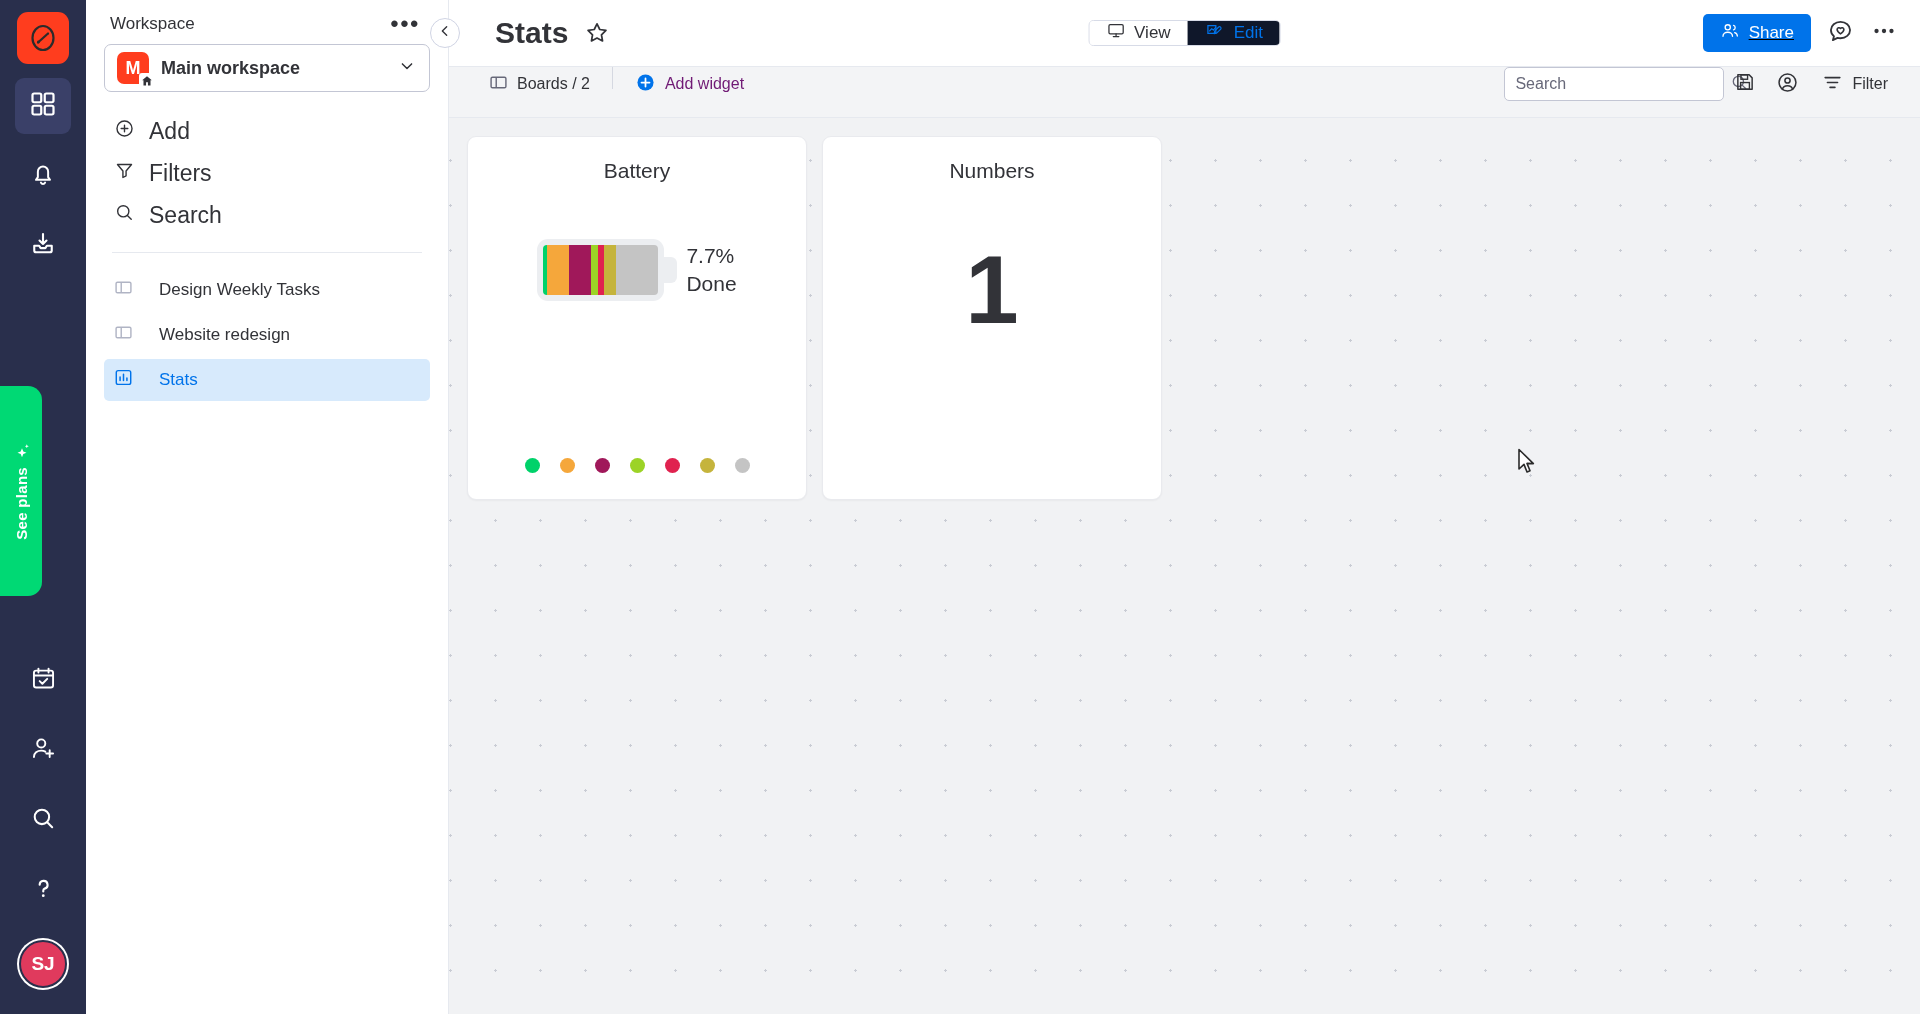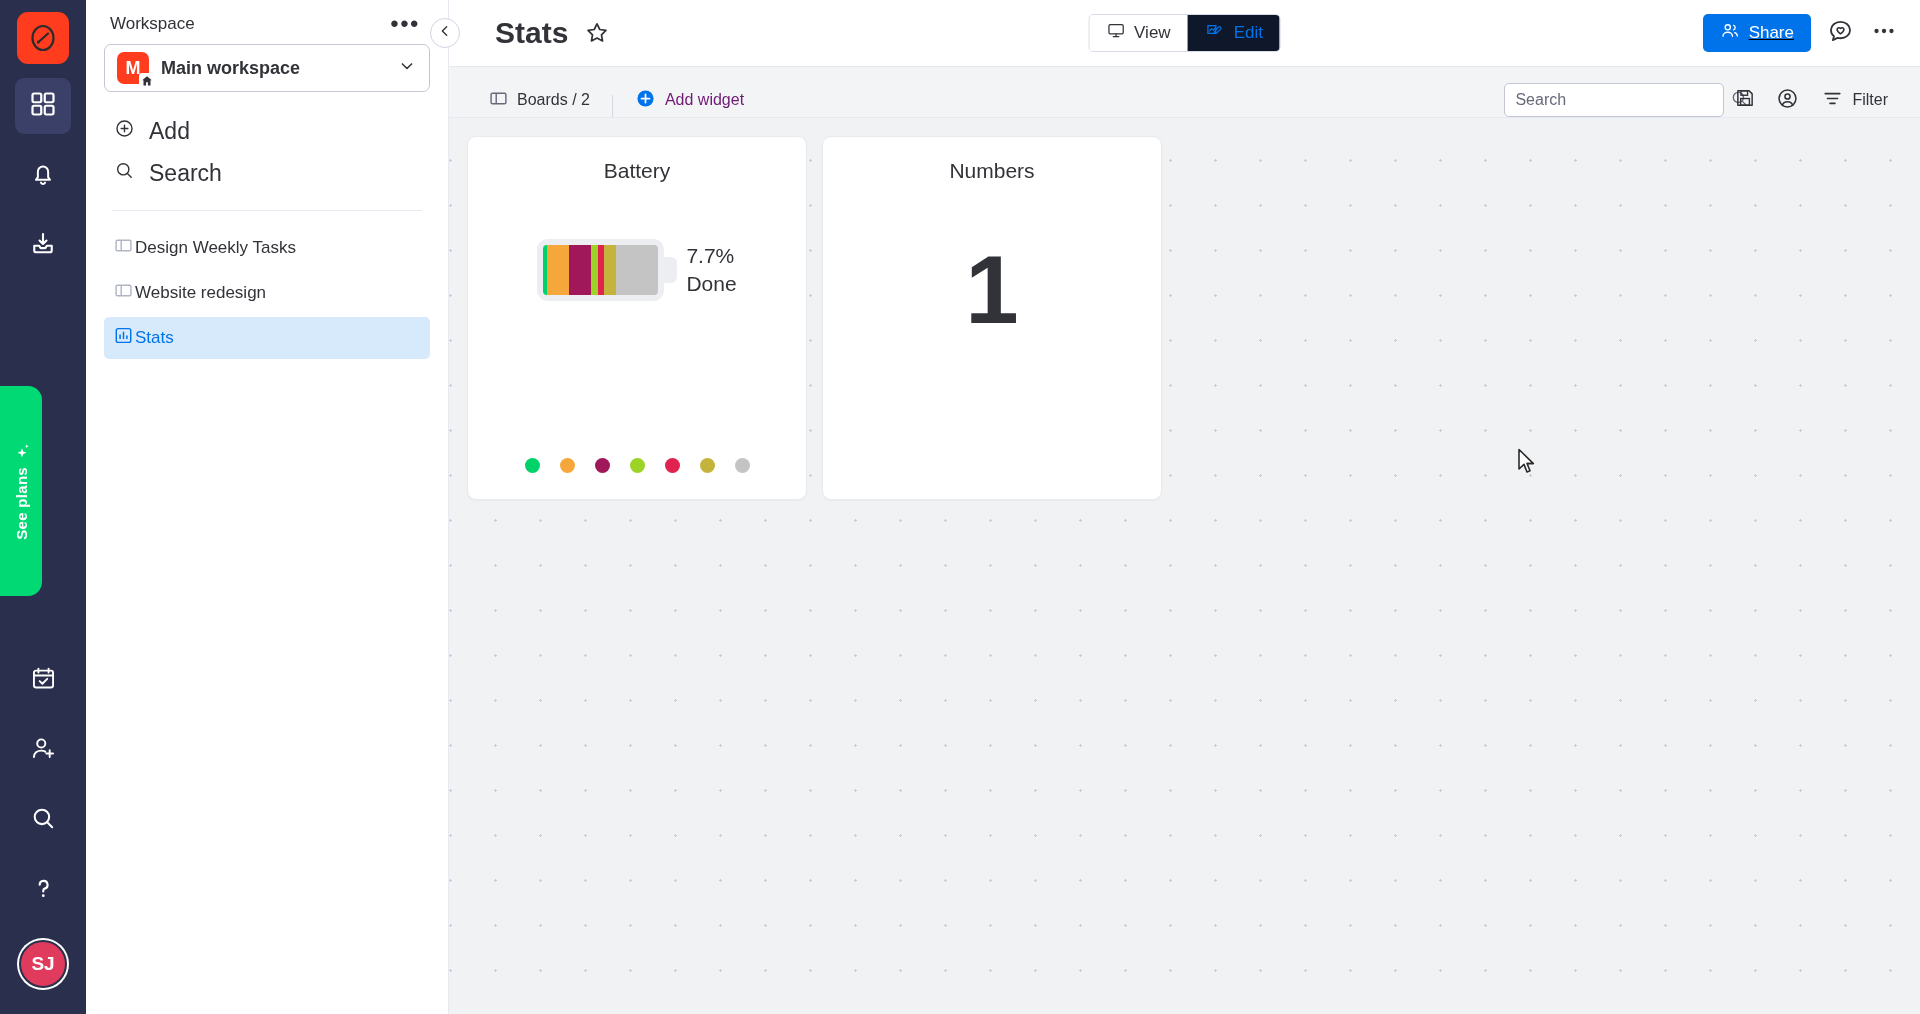--- a/index.html
+++ b/index.html
@@ -80,21 +80,21 @@
     display: flex; align-items: center; justify-content: center;
   }
   .ws-name { flex: 1 1 auto; font-size: 18px; font-weight: bold; color: #323338; }
   .nav-item {
     display: flex; align-items: center; gap: 14px;
     height: 42px; padding: 0 10px; border-radius: 5px;
     font-size: 23px; color: #323338;
   }
   .nav-sep { height: 1px; background: #e6e9ef; margin: 16px 8px; }
   .board-item {
-    display: flex; align-items: center; gap: 2px;
+    display: flex; align-items: center; gap: 26px;
     height: 42px; padding: 0 10px; border-radius: 5px;
     font-size: 17px; color: #323338; margin-bottom: 3px;
   }
   .board-item.selected { background: #d7eafc; color: #0073ea; font-weight: normal; }
 
   
   .main { flex: 1 1 auto; display: flex; flex-direction: column; min-width: 0; position: relative; }
   .collapse-btn {
     position: absolute; left: -19px; top: 18px; z-index: 20;
     width: 30px; height: 30px; border-radius: 50%;
@@ -105,39 +105,39 @@
   .topbar {
     height: 66px; flex: 0 0 66px; background: #fff;
     display: flex; align-items: center; padding: 0 22px 0 46px;
     position: relative;
   }
   .page-title { font-size: 30px; font-weight: bold; color: #323338; }
   .star-btn { margin-left: 16px; color: #323338; display: flex; align-items: center; }
   .viewedit {
     position: absolute; left: 50%; transform: translateX(-50%);
     display: flex; border: 1px solid #d7dbe7; border-radius: 5px; overflow: hidden;
-    height: 38px;
+    height: 26px;
   }
   .ve-seg {
     display: flex; align-items: center; gap: 9px;
     padding: 0 17px; font-size: 17px; color: #323338; background: #fff;
   }
   .ve-seg.active { background: #0f172a; color: #0073ea; }
   .top-right { margin-left: auto; display: flex; align-items: center; gap: 16px; text-decoration: underline; }
   .share-btn {
     display: flex; align-items: center; gap: 9px;
     background: #0073ea; color: #fff; border-radius: 5px;
     height: 38px; padding: 0 17px; font-size: 17px;
   }
   .icon-btn { color: #323338; display: flex; align-items: center; justify-content: center; }
 
   .toolbar {
     height: 52px; flex: 0 0 52px; background: #f3f4f6;
     border-top: 1px solid #e6e9ef; border-bottom: 1px solid #e6e9ef;
-    display: flex; align-items: flex-end; padding: 0 22px 0 26px; gap: 0;
+    display: flex; align-items: flex-start; padding: 0 22px 0 26px; gap: 0;
   }
   .tb-item {
     display: flex; align-items: center; gap: 9px;
     font-size: 16px; color: #323338; padding: 0 14px; height: 34px; border-radius: 4px;
   }
   .tb-item.accent { color: #701a75; }
   .tb-sep { width: 1px; height: 22px; background: #d5d8e1; margin: 0 8px; }
   .tb-right { margin-left: auto; display: flex; align-items: center; gap: 0; }
   .search-box {
     display: flex; align-items: center; gap: 8px;
@@ -313,20 +313,28 @@
     <div class="nav-item">
       <span>
         <svg width="21" height="21" viewBox="0 0 24 24" fill="none">
           <circle cx="12" cy="12" r="8.6" stroke="#323338" stroke-width="1.6"></circle>
           <path d="M12 8.2v7.6M8.2 12h7.6" stroke="#323338" stroke-width="1.6" stroke-linecap="round"></path>
         </svg>
       </span>
       <span>Add</span>
     </div>
 
+    <div class="nav-item">
+      <span>
+        <svg width="21" height="21" viewBox="0 0 24 24" fill="none">
+          <path d="M4 5.2h16l-6.2 7.3v5.6l-3.6 1.9v-7.5L4 5.2z" stroke="#323338" stroke-width="1.6" stroke-linejoin="round"></path>
+        </svg>
+      </span>
+      <span>Filters</span>
+    </div>
 
     <div class="nav-item">
       <span>
         <svg width="21" height="21" viewBox="0 0 24 24" fill="none">
           <circle cx="10.6" cy="10.6" r="6.4" stroke="#323338" stroke-width="1.6"></circle>
           <path d="M15.3 15.3l4.4 4.4" stroke="#323338" stroke-width="1.6" stroke-linecap="round"></path>
         </svg>
       </span>
       <span>Search</span>
     </div>

